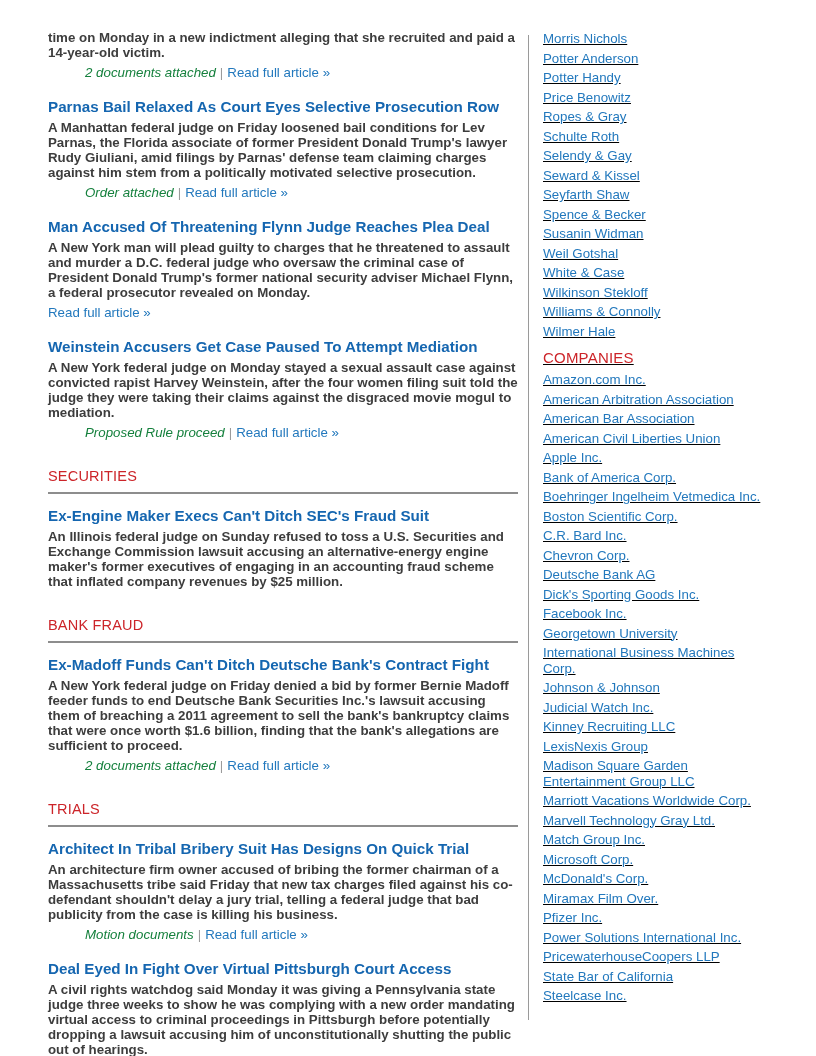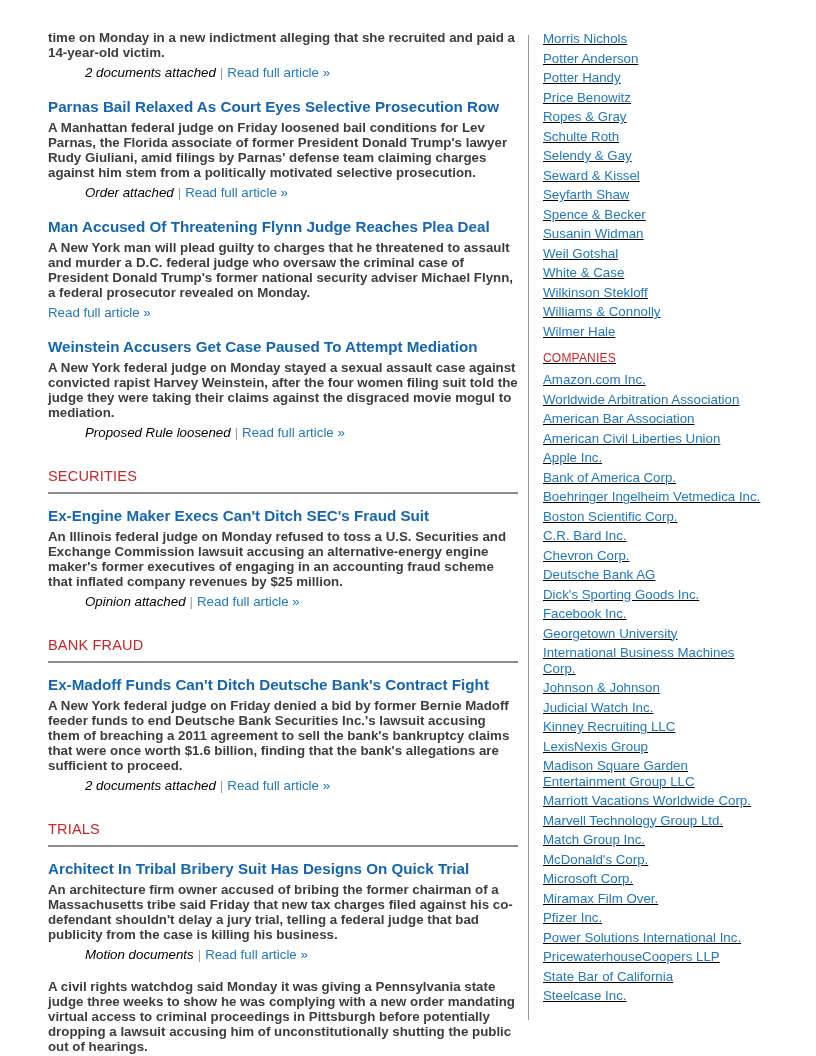--- a/index.html
+++ b/index.html
@@ -58,21 +58,21 @@
     font-weight: bold;
   }
   .attach-line {
     margin-top: 5px;
     padding-left: 37px;
     font-size: 13.3px;
     line-height: 15px;
   }
   .attach {
     font-style: italic;
-    color: #000000;
+    color: #15803d;
   }
   .sep { color: #9b9b9b; margin: 0 4px; }
   .link {
     color: #2278bd;
     text-decoration: none;
     cursor: pointer;
   }
   .link-line {
     margin-top: 5px;
     font-size: 13.3px;
@@ -88,21 +88,21 @@
     line-height: 15.5px;
     margin-bottom: 4px;
   }
   .side-link {
     color: #2278bd;
     text-decoration: none;
     cursor: pointer;
   }
   .side-header {
     color: #cc2429;
-    font-size: 12px;
+    font-size: 15px;
     line-height: 16px;
     margin: 11px 0 6px 0;
     letter-spacing: 0.2px;
   }
 </style>
 </head>
 <body>
 
 <div class="left-col">
 
@@ -133,40 +133,37 @@
       <div class="link-line">
         <a class="link">Read full article »</a>
       </div>
     </div>
 
     <div class="block">
 
       <h3 class="headline">Weinstein Accusers Get Case Paused To Attempt Mediation</h3>
       <p class="body-text">A New York federal judge on Monday stayed a sexual assault case against convicted rapist Harvey Weinstein, after the four women filing suit told the judge they were taking their claims against the disgraced movie mogul to mediation.</p>
       <div class="attach-line">
-        <span class="attach">Proposed Rule loosened</span><span class="sep">|</span><a class="link">Read full article »</a>
+        <span class="attach">Proposed Rule proceed</span><span class="sep">|</span><a class="link">Read full article »</a>
       </div>
 
     </div>
 
     <div class="block">
       <div class="section-head">
         <div class="section-title">SECURITIES</div>
         <div class="rule"></div>
       </div>
 
     </div>
 
     <div class="block">
 
       <h3 class="headline">Ex-Engine Maker Execs Can't Ditch SEC's Fraud Suit</h3>
-      <p class="body-text">An Illinois federal judge on Monday refused to toss a U.S. Securities and Exchange Commission lawsuit accusing an alternative-energy engine maker's former executives of engaging in an accounting fraud scheme that inflated company revenues by $25 million.</p>
-      <div class="attach-line">
-        <span class="attach">Opinion attached</span><span class="sep">|</span><a class="link">Read full article »</a>
-      </div>
+      <p class="body-text">An Illinois federal judge on Sunday refused to toss a U.S. Securities and Exchange Commission lawsuit accusing an alternative-energy engine maker's former executives of engaging in an accounting fraud scheme that inflated company revenues by $25 million.</p>
 
     </div>
 
     <div class="block">
       <div class="section-head">
         <div class="section-title">BANK FRAUD</div>
         <div class="rule"></div>
       </div>
 
     </div>
@@ -194,20 +191,21 @@
       <h3 class="headline">Architect In Tribal Bribery Suit Has Designs On Quick Trial</h3>
       <p class="body-text">An architecture firm owner accused of bribing the former chairman of a Massachusetts tribe said Friday that new tax charges filed against his co-defendant shouldn't delay a jury trial, telling a federal judge that bad publicity from the case is killing his business.</p>
       <div class="attach-line">
         <span class="attach">Motion documents</span><span class="sep">|</span><a class="link">Read full article »</a>
       </div>
 
     </div>
 
     <div class="block">
 
+      <h3 class="headline">Deal Eyed In Fight Over Virtual Pittsburgh Court Access</h3>
       <p class="body-text">A civil rights watchdog said Monday it was giving a Pennsylvania state judge three weeks to show he was complying with a new order mandating virtual access to criminal proceedings in Pittsburgh before potentially dropping a lawsuit accusing him of unconstitutionally shutting the public out of hearings.</p>
 
       <div class="link-line">
         <a class="link">Read full article »</a>
       </div>
     </div>
   </div>
 
 <div class="divider"></div>
 
@@ -244,21 +242,21 @@
 
       <li class="side-item"><a class="side-link">Williams &amp; Connolly</a></li>
 
       <li class="side-item"><a class="side-link">Wilmer Hale</a></li>
     </ul>
   <div class="side-header">COMPANIES</div>
   <ul class="side-list">
 
       <li class="side-item"><a class="side-link">Amazon.com Inc.</a></li>
 
-      <li class="side-item"><a class="side-link">Worldwide Arbitration Association</a></li>
+      <li class="side-item"><a class="side-link">American Arbitration Association</a></li>
 
       <li class="side-item"><a class="side-link">American Bar Association</a></li>
 
       <li class="side-item"><a class="side-link">American Civil Liberties Union</a></li>
 
       <li class="side-item"><a class="side-link">Apple Inc.</a></li>
 
       <li class="side-item"><a class="side-link">Bank of America Corp.</a></li>
 
       <li class="side-item"><a class="side-link">Boehringer Ingelheim Vetmedica Inc.</a></li>
@@ -284,27 +282,27 @@
       <li class="side-item"><a class="side-link">Judicial Watch Inc.</a></li>
 
       <li class="side-item"><a class="side-link">Kinney Recruiting LLC</a></li>
 
       <li class="side-item"><a class="side-link">LexisNexis Group</a></li>
 
       <li class="side-item"><a class="side-link">Madison Square Garden Entertainment Group LLC</a></li>
 
       <li class="side-item"><a class="side-link">Marriott Vacations Worldwide Corp.</a></li>
 
-      <li class="side-item"><a class="side-link">Marvell Technology Group Ltd.</a></li>
+      <li class="side-item"><a class="side-link">Marvell Technology Gray Ltd.</a></li>
 
       <li class="side-item"><a class="side-link">Match Group Inc.</a></li>
 
+      <li class="side-item"><a class="side-link">Microsoft Corp.</a></li>
+
       <li class="side-item"><a class="side-link">McDonald's Corp.</a></li>
-
-      <li class="side-item"><a class="side-link">Microsoft Corp.</a></li>
 
       <li class="side-item"><a class="side-link">Miramax Film Over.</a></li>
 
       <li class="side-item"><a class="side-link">Pfizer Inc.</a></li>
 
       <li class="side-item"><a class="side-link">Power Solutions International Inc.</a></li>
 
       <li class="side-item"><a class="side-link">PricewaterhouseCoopers LLP</a></li>
 
       <li class="side-item"><a class="side-link">State Bar of California</a></li>

